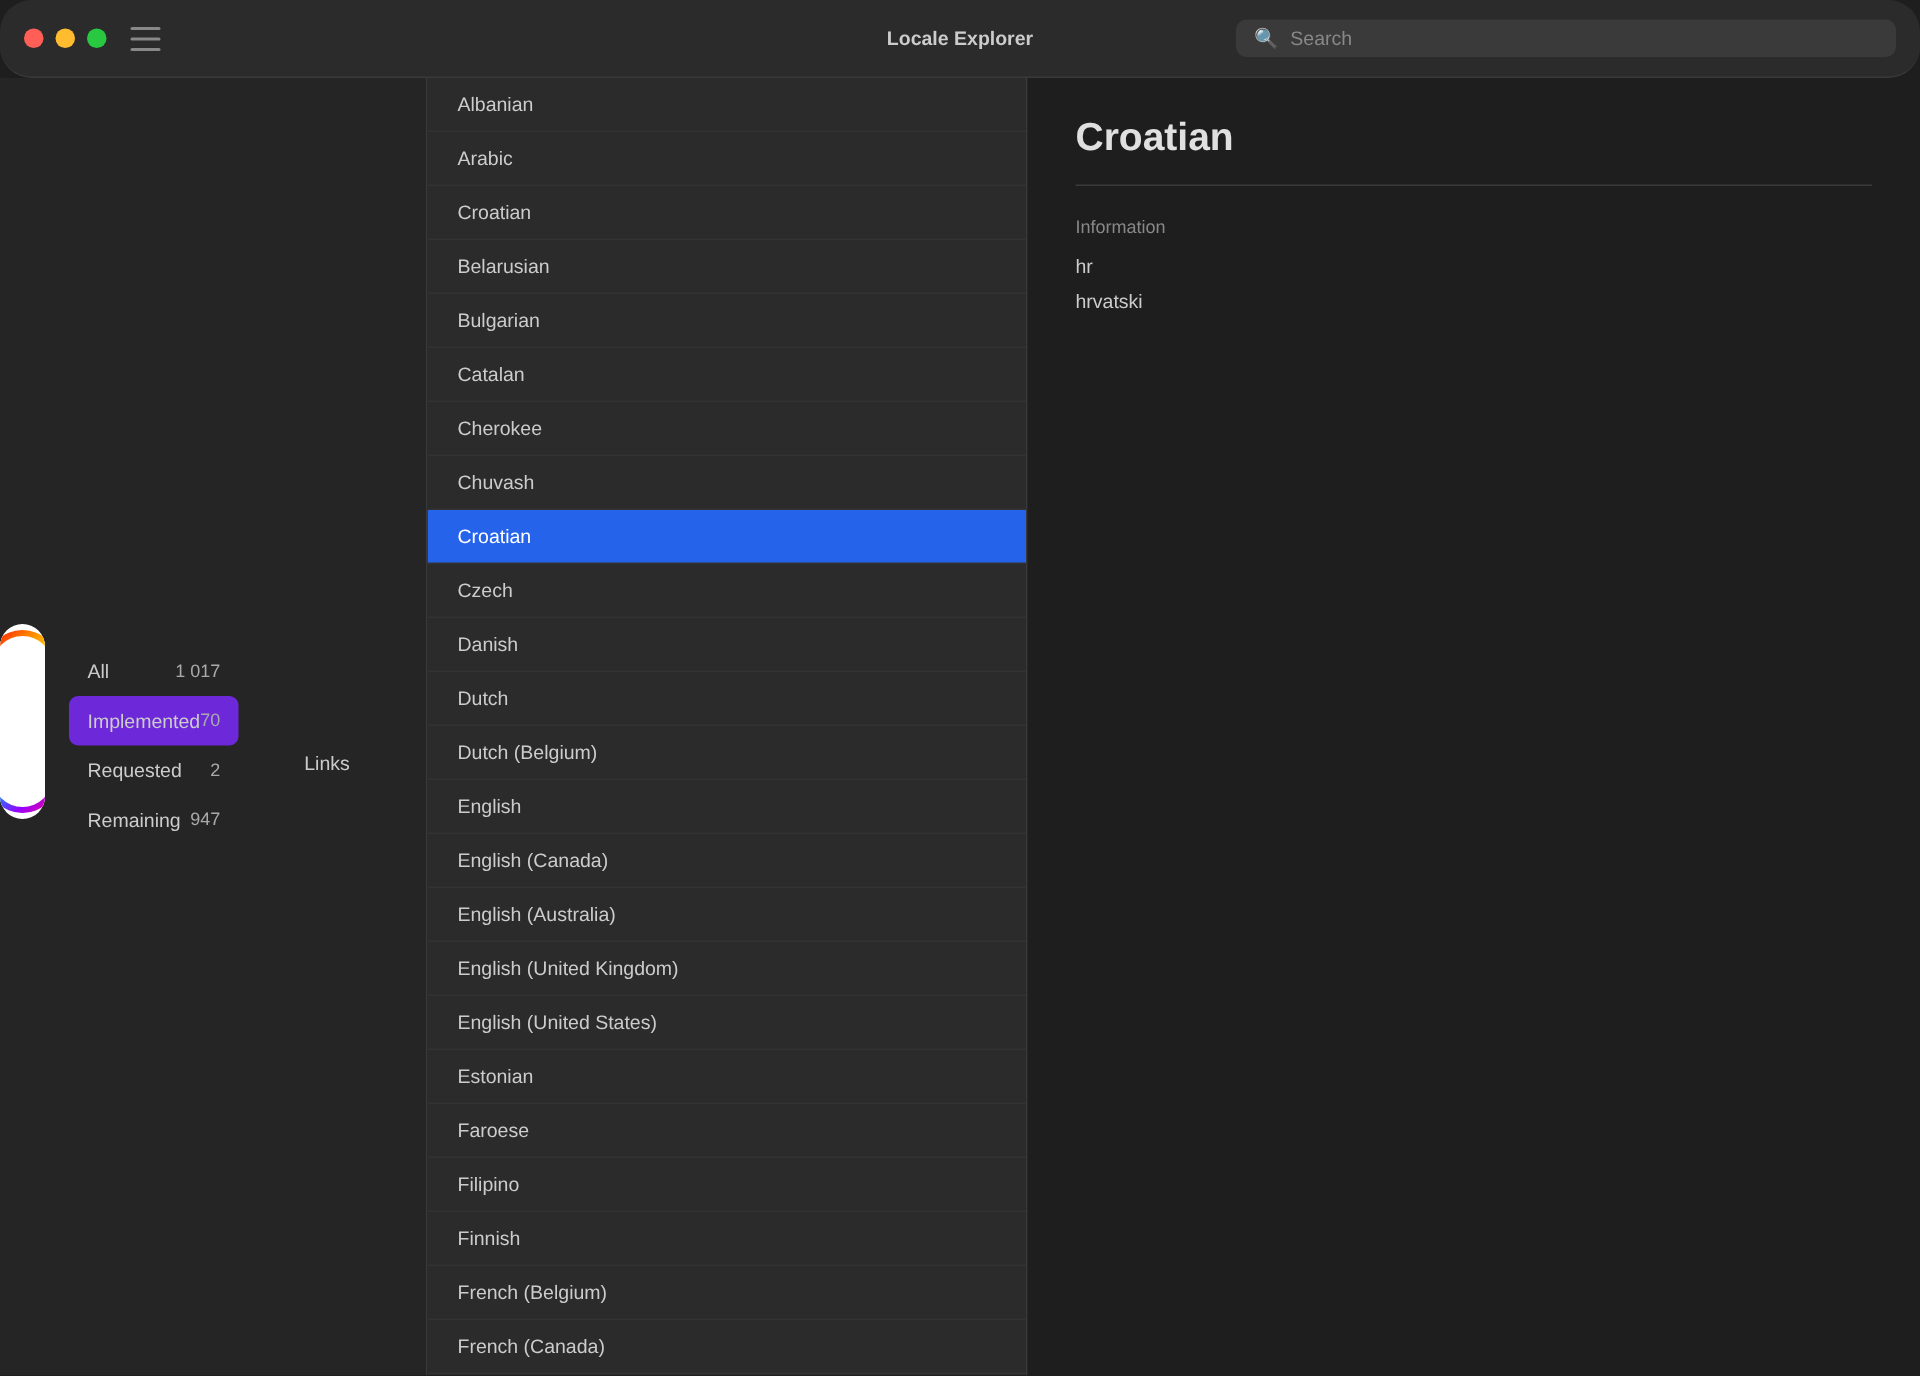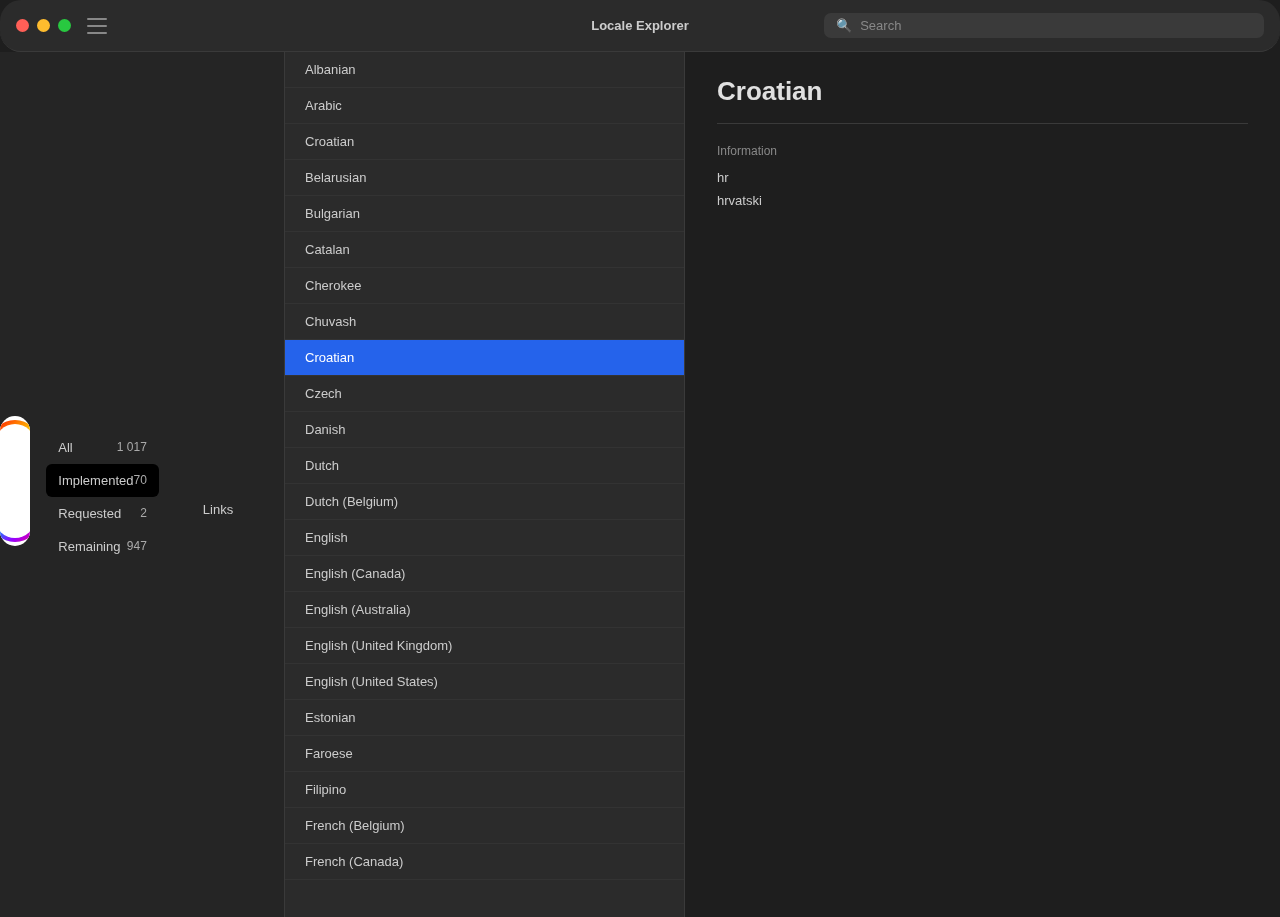--- a/index.html
+++ b/index.html
@@ -150,21 +150,21 @@
     .stat-row {
       display: flex;
       justify-content: space-between;
       align-items: center;
       padding: 9px 12px;
       border-radius: 6px;
       cursor: pointer;
       font-size: 13px;
     }
     .stat-row.active {
-      background: #000000;
+      background: #6d28d9;
       padding-left: 12px;
     }
     .stat-label { color: #ccc; font-weight: 400; }
     .stat-value { color: #aaa; font-size: 12px; }
 
     .sidebar-links {
       width: 100%;
       padding: 16px 28px 0 28px;
       margin-top: 8px;
     }
@@ -304,20 +304,21 @@
       <div class="list-item">Dutch</div>
       <div class="list-item">Dutch (Belgium)</div>
       <div class="list-item">English</div>
       <div class="list-item">English (Canada)</div>
       <div class="list-item">English (Australia)</div>
       <div class="list-item">English (United Kingdom)</div>
       <div class="list-item">English (United States)</div>
       <div class="list-item">Estonian</div>
       <div class="list-item">Faroese</div>
       <div class="list-item">Filipino</div>
+      <div class="list-item">Finnish</div>
       <div class="list-item">French (Belgium)</div>
       <div class="list-item">French (Canada)</div>
     </div>
 
   <div class="detail-panel">
     <div class="detail-title">Croatian</div>
     <div class="detail-divider"></div>
     <div class="detail-section-label">Information</div>
     <div class="detail-code">hr</div>
     <div class="detail-code">hrvatski</div>

